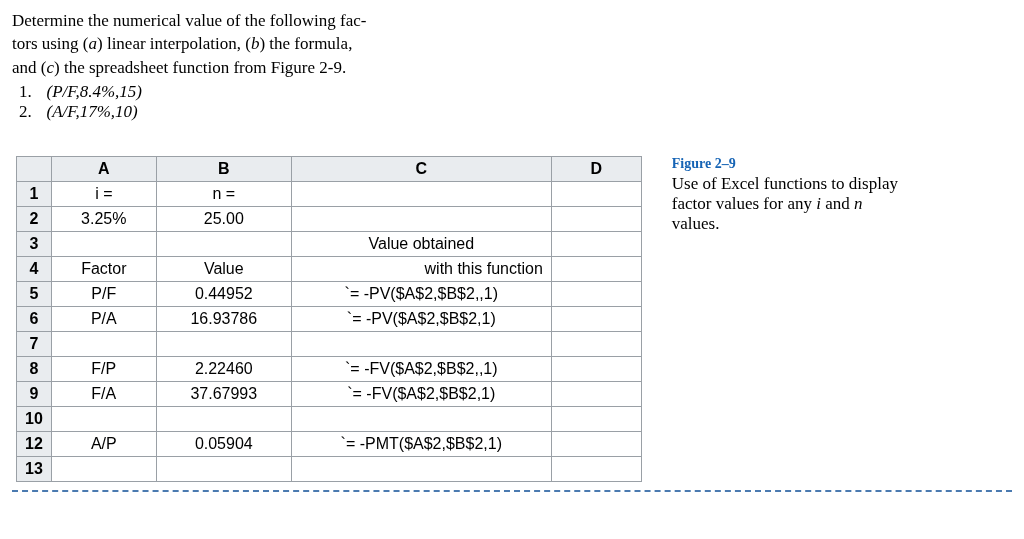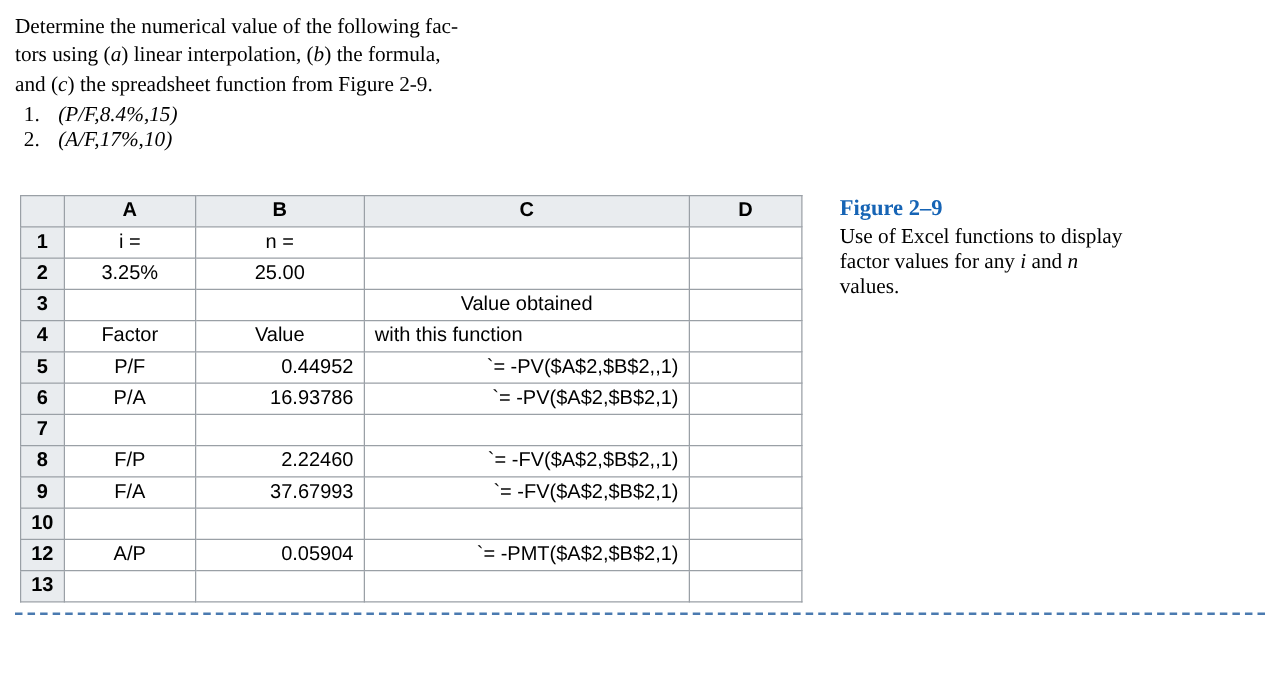--- a/index.html
+++ b/index.html
@@ -46,24 +46,24 @@
     text-align:center;
   }
   .rowhdr{
     background:#e9ecef;
     font-weight:bold;
     text-align:center;
     width:34px;
   }
   .colA{width:105px;text-align:center}
   .colB{width:135px;text-align:center}
-  .colC{width:260px;text-align:right;padding-left:10px}
+  .colC{width:260px;text-align:center;padding-left:10px}
   .colD{width:90px;text-align:center}
   .bold{font-weight:normal}
-  .numright{text-align:right;padding-right:10px}
+  .numright{text-align:center;padding-right:10px}
   .formula{font-family:Arial,Helvetica,sans-serif}
 
   .callout{
     position:absolute;
     left:320px;
     top:24px;
     width:210px;
     height:26px;
     border:3px solid #2fa8d6;
     background:#fff;
@@ -93,21 +93,21 @@
 
   .caption{
     margin-left:30px;
     max-width:300px;
     font-family:"Times New Roman",Times,serif;
     font-size:17px;
   }
   .caption .title{
     color:#1664b5;
     font-weight:bold;
-    font-size:18px;
+    font-size:14px;
     margin-bottom:2px;
   }
 </style>
 </head>
 <body>
 
 <div class="intro">
   <p class="tight"><span>Determine the numerical value of the following fac-</span></p>
   <p class="tight">
     <span>tors using (</span><span class="ital">a</span><span>) linear interpolation, (</span><span class="ital">b</span><span>) the formula,</span>
@@ -154,21 +154,21 @@
         <td class="rowhdr">3</td>
         <td class="colA"></td>
         <td class="colB"></td>
         <td class="colC bold" style="text-align:center">Value obtained</td>
         <td class="colD"></td>
       </tr>
       <tr>
         <td class="rowhdr">4</td>
         <td class="colA bold">Factor</td>
         <td class="colB bold">Value</td>
-        <td class="colC bold" style="text-align:left">with this function</td>
+        <td class="colC bold" style="text-align:right">with this function</td>
         <td class="colD"></td>
       </tr>
       <tr>
         <td class="rowhdr">5</td>
         <td class="colA">P/F</td>
         <td class="colB bold numright">0.44952</td>
         <td class="colC formula">`= -PV($A$2,$B$2,,1)</td>
         <td class="colD"></td>
       </tr>
       <tr>

